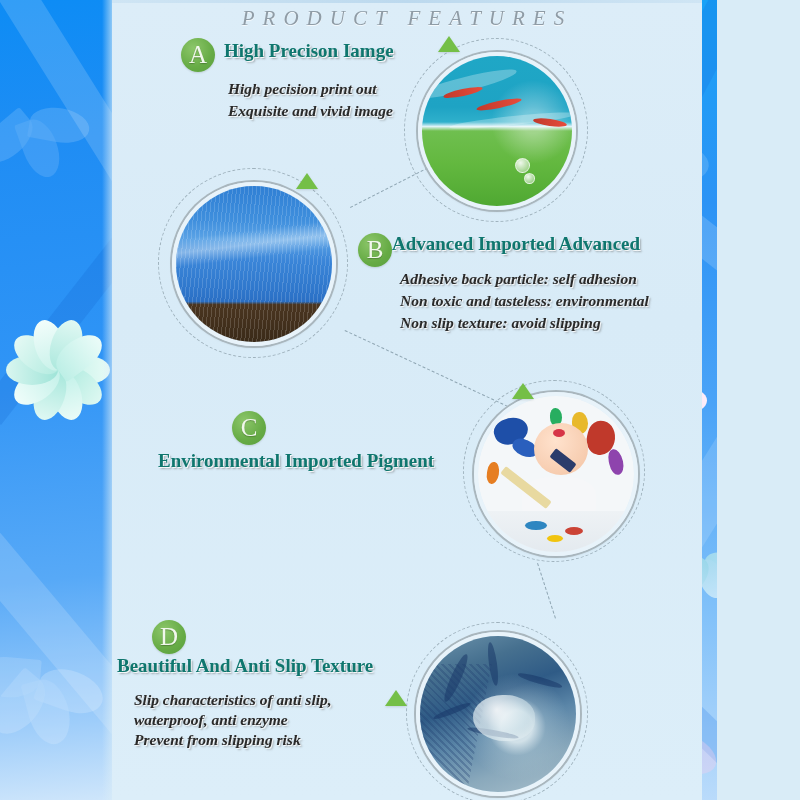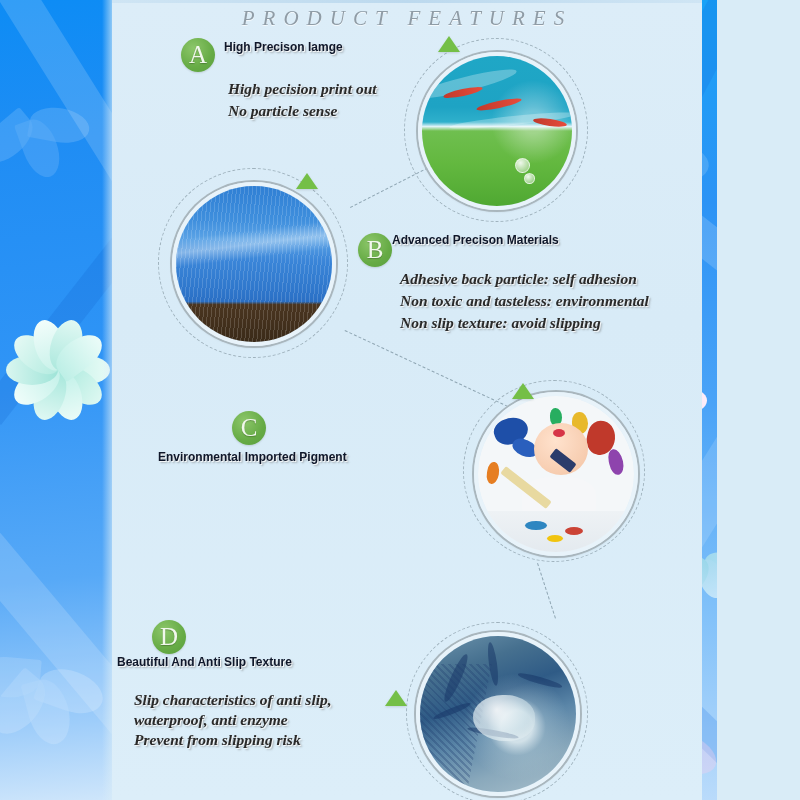--- a/index.html
+++ b/index.html
@@ -111,22 +111,22 @@
 
   
   .badge{position:absolute;width:34px;height:34px;border-radius:50%;
     background:radial-gradient(circle at 36% 30%,#8cc66a,#66ab45 60%,#5a9f3d 100%);
     color:#f1f8ec;font-family:"Liberation Serif", serif;font-size:25px;
     display:flex;align-items:center;justify-content:center;
     text-shadow:0 1px 1px rgba(0,0,0,.25);
     box-shadow:0 1px 2px rgba(0,0,0,.12);}
 
   
-  .heading{position:absolute;font-family:Liberation Sans, sans-serif;
-    font-weight:700;font-size:12px;color:#0f172a;white-space:nowrap;
+  .heading{position:absolute;font-family:Liberation Serif, serif;
+    font-weight:700;font-size:19px;color:#0f766e;white-space:nowrap;
     text-shadow:1px 1px 0 rgba(255,255,255,.85), 2px 2px 2px rgba(90,90,90,.45);}
   .blurb{position:absolute;font-family:"Liberation Serif", serif;
     font-style:italic;font-weight:700;font-size:15.5px;color:#2a2a2a;
     line-height:1.42;white-space:nowrap;
     text-shadow:1px 1px 0 rgba(255,255,255,.8), 2px 2px 2px rgba(95,95,95,.4);}
   .blurb div{white-space:nowrap;}
 </style>
 </head>
 <body>
 
@@ -223,34 +223,34 @@
       <div class="bubble" style="left:62%;top:68%;width:13px;height:13px;"></div>
       <div class="bubble" style="left:68%;top:78%;width:9px;height:9px;"></div>
     </div>
   </div>
   <div class="tri" style="left:438px;top:36px;"></div>
 
   <div class="badge" style="left:181px;top:38px;">A</div>
   <div class="heading" style="left:224px;top:40px;">High Precison Iamge</div>
   <div class="blurb" style="left:228px;top:78px;">
     <div>High pecision print out</div>
-    <div>No particle sense</div>
+    <div>Exquisite and vivid image</div>
   </div>
 
   <div class="dashring" style="left:158px;top:168px;width:188px;height:188px;"></div>
   <div class="photo" style="left:172px;top:182px;width:156px;height:156px;">
     <div class="inner imgB">
       <div class="ribs"></div>
       <div class="sheen"></div>
     </div>
   </div>
   <div class="tri" style="left:296px;top:173px;"></div>
 
   <div class="badge" style="left:358px;top:233px;">B</div>
-  <div class="heading" style="left:392px;top:233px;">Advanced Precison Materials</div>
+  <div class="heading" style="left:392px;top:233px;">Advanced Imported Advanced</div>
   <div class="blurb" style="left:400px;top:268px;">
     <div>Adhesive back particle: self adhesion</div>
     <div>Non toxic and tasteless: environmental</div>
     <div>Non slip texture: avoid slipping</div>
   </div>
 
   <div class="dashring" style="left:463px;top:380px;width:180px;height:180px;"></div>
   <div class="photo" style="left:474px;top:392px;width:156px;height:156px;">
     <div class="inner imgC">
       <div class="splat" style="left:10%;top:14%;width:34px;height:26px;background:#1e4fa8;transform:rotate(-18deg);"></div>

